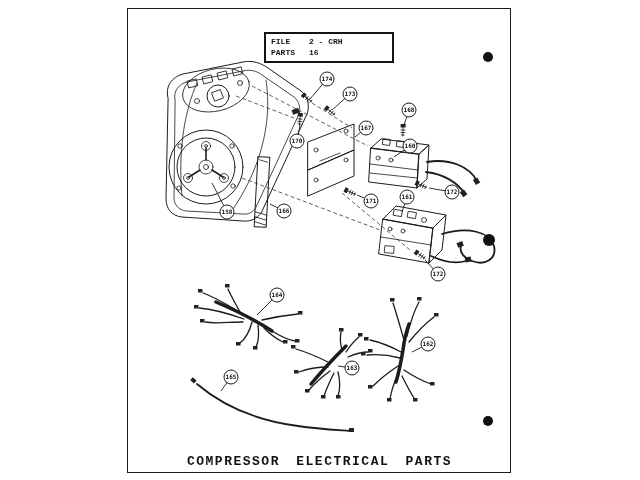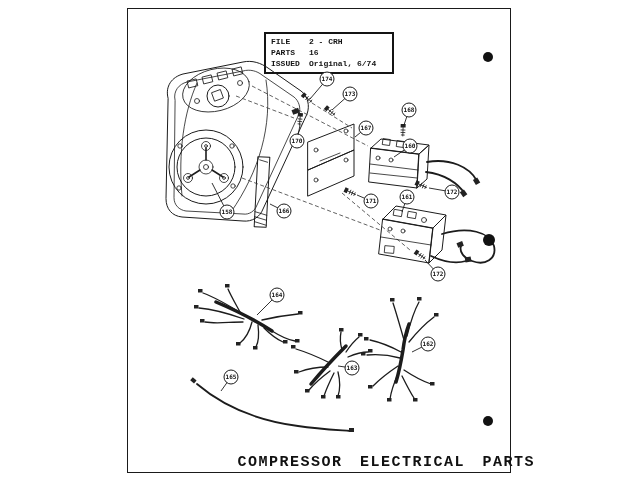--- a/index.html
+++ b/index.html
@@ -5,23 +5,23 @@
   html,body{margin:0;padding:0;background:#ffffff;}
   .canvas{position:relative;width:640px;height:480px;background:#ffffff;overflow:hidden;
           font-family:"Liberation Mono","DejaVu Sans Mono",monospace;}
   .page-border{position:absolute;left:127px;top:8px;width:384px;height:465px;
                border:1px solid #1a1a1a;box-sizing:border-box;}
   .header-box{position:absolute;left:264px;top:19px;width:130px;box-sizing:border-box;
               border:2px solid #141414;background:#fff;padding:2px 4px 3px 5px;margin-top:13px;}
   .header-row{display:flex;font-size:8px;font-weight:bold;line-height:11px;color:#141414;
               white-space:pre;}
   .header-row .lbl{width:38px;flex:0 0 38px;}
-  .footer-title{position:absolute;left:127px;top:454px;width:385px;text-align:right;
-                font-size:15px;font-weight:bold;letter-spacing:1.5px;word-spacing:7px;
-                color:#111;padding-left:23px;}
+  .footer-title{position:absolute;left:127px;top:454px;width:385px;text-align:center;
+                font-size:13px;font-weight:bold;letter-spacing:1.5px;word-spacing:7px;
+                color:#111;}
   svg.diagram{position:absolute;left:0;top:0;}
   .ink{stroke:#1c1c1c;fill:none;stroke-width:1;stroke-linecap:round;stroke-linejoin:round;}
   .thin{stroke-width:.8;}
   .thick{stroke-width:1.6;}
   .dash{stroke:#3a3a3a;stroke-width:.8;stroke-dasharray:4 2.5;fill:none;}
   .wire{stroke:#1c1c1c;stroke-width:1.8;fill:none;stroke-linecap:round;}
   .lead{stroke:#1c1c1c;stroke-width:1.3;fill:none;stroke-linecap:round;}
   .bundle{stroke:#1c1c1c;stroke-width:3.5;fill:none;stroke-linecap:round;}
   .conn{fill:#222;stroke:none;}
   .balloon circle{fill:#ffffff;stroke:#1c1c1c;stroke-width:1;}
@@ -37,24 +37,20 @@
   <div class="page-border"></div>
 
   <div class="header-box">
     <div class="header-row">
       <span class="lbl">FILE</span>
       <span class="val">2 - CRH</span>
     </div>
     <div class="header-row">
       <span class="lbl">PARTS</span>
       <span class="val">16</span>
-    </div>
-    <div class="header-row">
-      <span class="lbl">ISSUED</span>
-      <span class="val">Original, 6/74</span>
     </div>
   </div>
 
   <svg class="diagram" width="640" height="480" viewBox="0 0 640 480">
 
     <g>
       <path class="ink" d="M168,98 C165,86 172,77 183,74 L243,62 C252,60 261,63 268,68 L301,91
                            C308,96 310,106 307,114 L263,209 C260,217 252,222 243,221 L182,217
                            C172,216 166,209 166,199 Z"></path>
       <path class="ink thin" d="M175,100 C173,91 179,84 187,82 L243,71 C250,69 257,71 262,75

